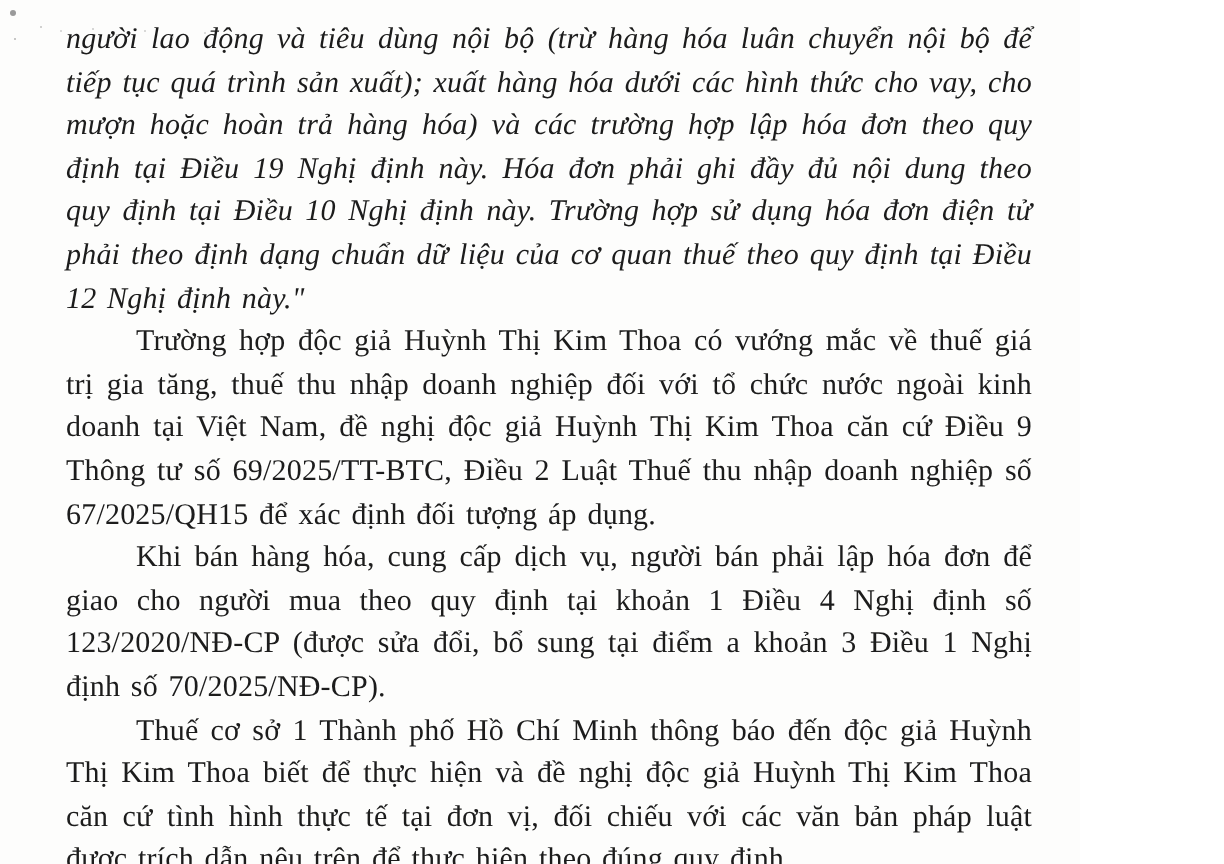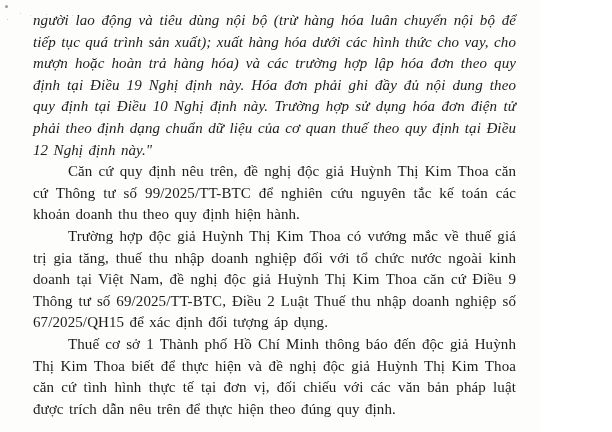--- a/index.html
+++ b/index.html
@@ -54,19 +54,19 @@
   }
 </style>
 </head>
 <body>
 
 <div class="page">
   <div class="artifact"></div>
 
   <p class="quote">người lao động và tiêu dùng nội bộ (trừ hàng hóa luân chuyển nội bộ để tiếp tục quá trình sản xuất); xuất hàng hóa dưới các hình thức cho vay, cho mượn hoặc hoàn trả hàng hóa) và các trường hợp lập hóa đơn theo quy định tại Điều 19 Nghị định này. Hóa đơn phải ghi đầy đủ nội dung theo quy định tại Điều 10 Nghị định này. Trường hợp sử dụng hóa đơn điện tử phải theo định dạng chuẩn dữ liệu của cơ quan thuế theo quy định tại Điều 12 Nghị định này."</p>
 
-  <p class="para">Căn cứ quy định nêu trên, đề nghị độc giả Huỳnh Thị Kim Thoa căn cứ Thông tư số 99/2025/TT-BTC để nghiên cứu nguyên tắc kế toán các khoản doanh thu theo quy định hiện hành.</p>
 
   <p class="para">Trường hợp độc giả Huỳnh Thị Kim Thoa có vướng mắc về thuế giá trị gia tăng, thuế thu nhập doanh nghiệp đối với tổ chức nước ngoài kinh doanh tại Việt Nam, đề nghị độc giả Huỳnh Thị Kim Thoa căn cứ Điều 9 Thông tư số 69/2025/TT-BTC, Điều 2 Luật Thuế thu nhập doanh nghiệp số 67/2025/QH15 để xác định đối tượng áp dụng.</p>
 
+  <p class="para">Khi bán hàng hóa, cung cấp dịch vụ, người bán phải lập hóa đơn để giao cho người mua theo quy định tại khoản 1 Điều 4 Nghị định số 123/2020/NĐ-CP (được sửa đổi, bổ sung tại điểm a khoản 3 Điều 1 Nghị định số 70/2025/NĐ-CP).</p>
 
   <p class="para">Thuế cơ sở 1 Thành phố Hồ Chí Minh thông báo đến độc giả Huỳnh Thị Kim Thoa biết để thực hiện và đề nghị độc giả Huỳnh Thị Kim Thoa căn cứ tình hình thực tế tại đơn vị, đối chiếu với các văn bản pháp luật được trích dẫn nêu trên để thực hiện theo đúng quy định.</p>
 </div>
 
 </body></html>

